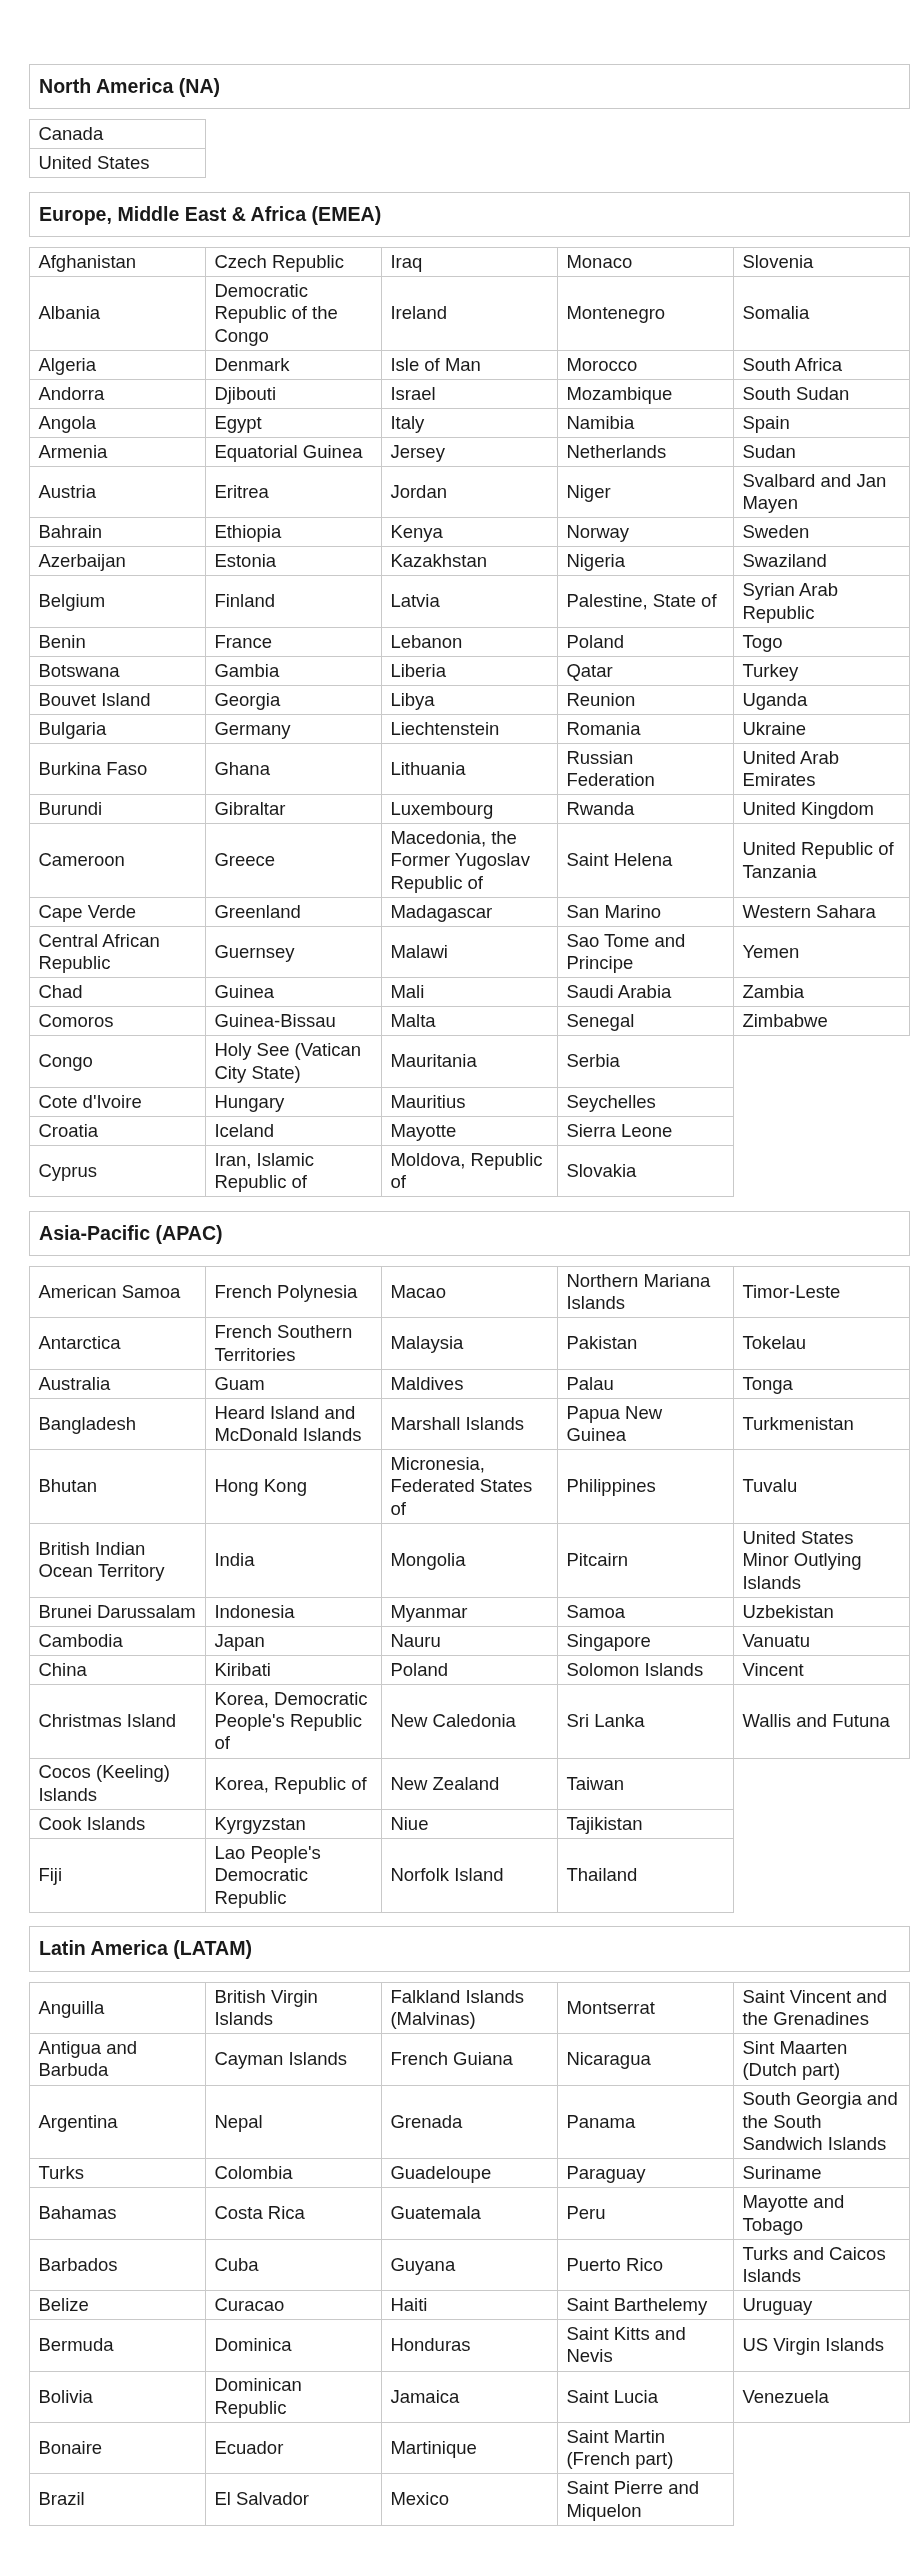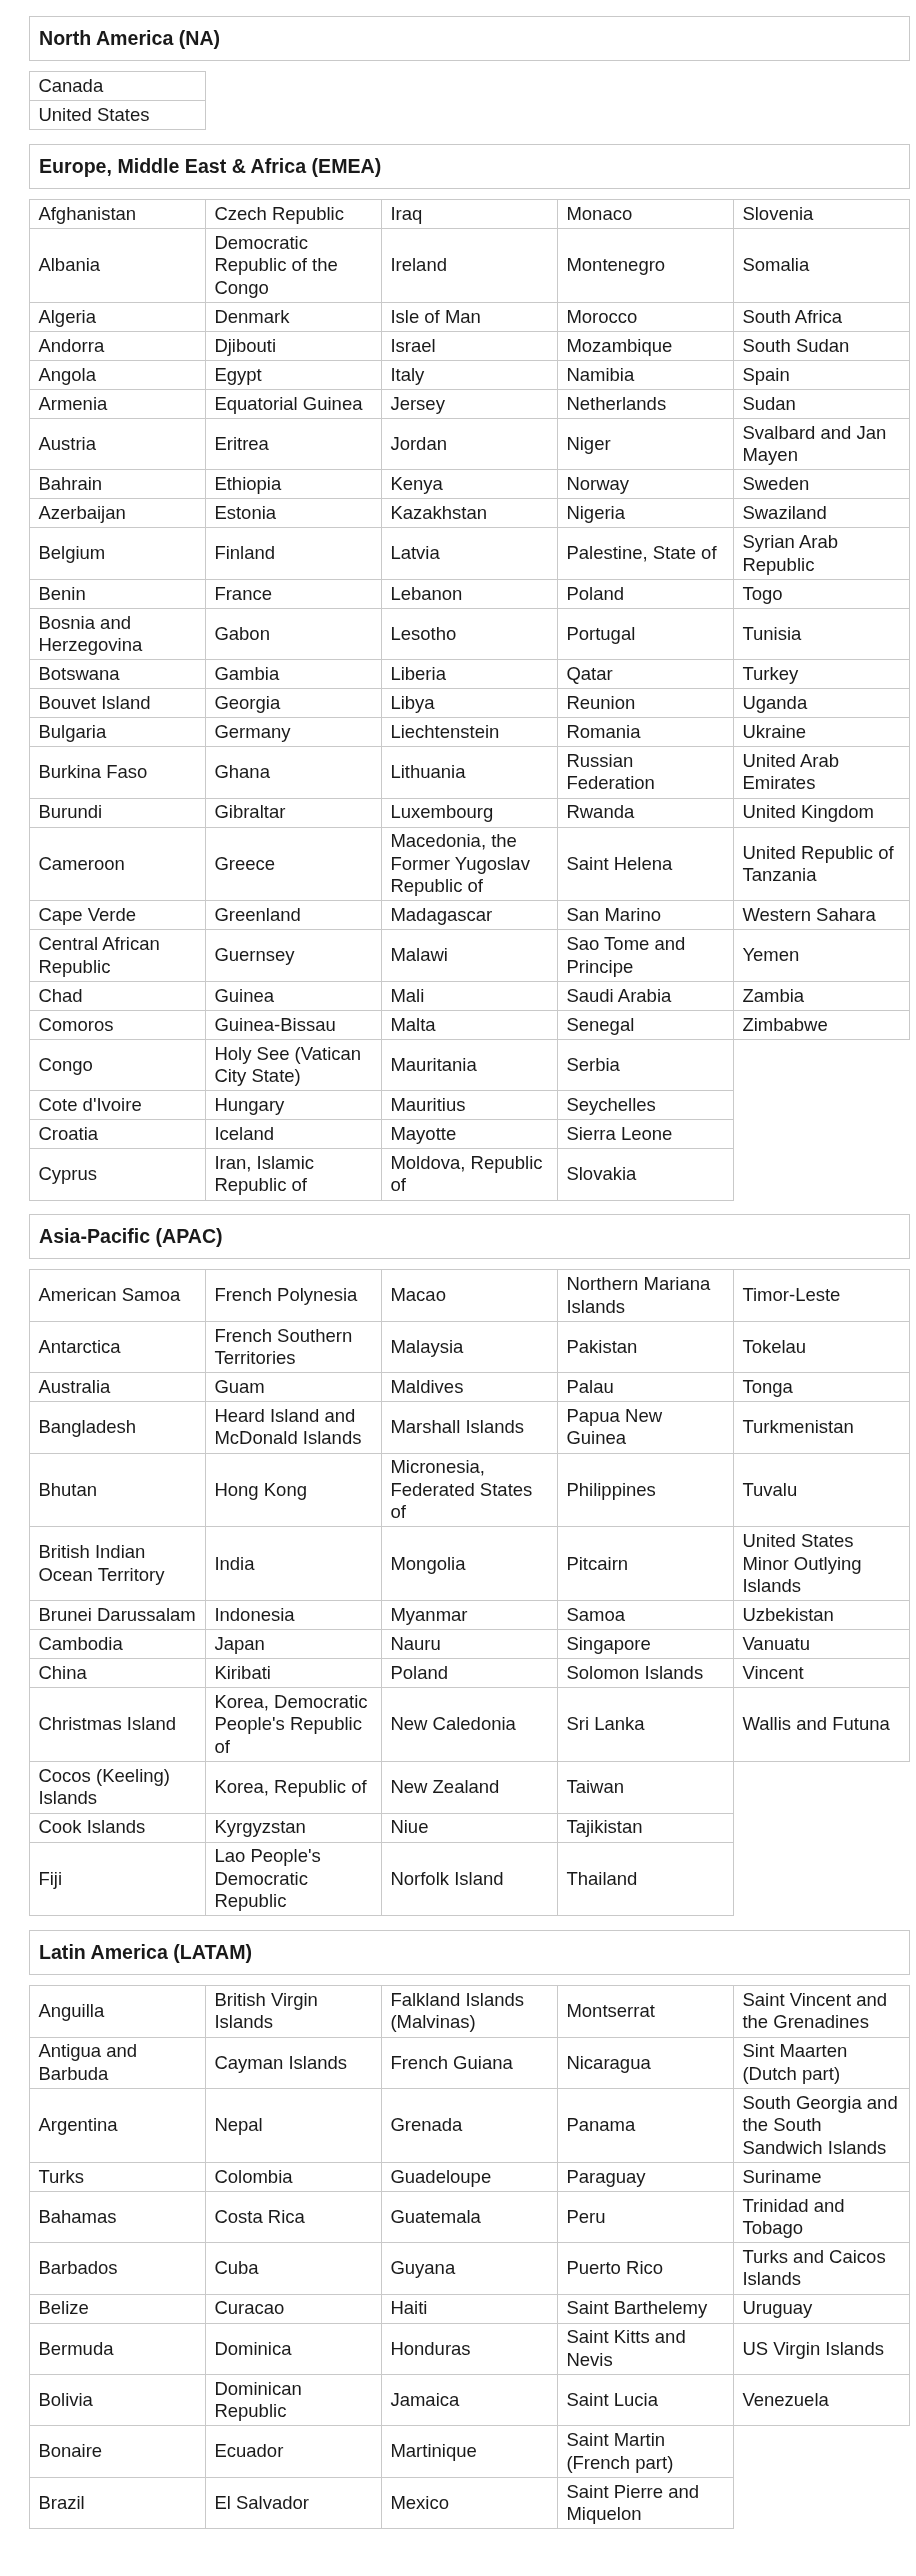--- a/index.html
+++ b/index.html
@@ -9,21 +9,21 @@
   }
   html,body{margin:0;padding:0;}
   body{
     width:917px;
     min-height:2576px;
     background:var(--page-bg);
     color:var(--text-color);
     font-family:"Liberation Sans","DejaVu Sans",sans-serif;
     -webkit-font-smoothing:antialiased;
   }
-  .page{padding:15.7px 7.3px 13.4px 29px;}
+  .page{padding:15.7px 7.3px 13.4px 29px;margin-top:48px;}
   .region{width:881px;}
   .region + .region{margin-top:13.4px;}
   .region-header{
     border:1.1px solid var(--border-color);
     font-weight:bold;
     font-size:19.6px;
     line-height:23.5px;
     padding:10px 9px;
     margin-bottom:10px;
     background:var(--page-bg);
@@ -163,27 +163,20 @@
               <td class="cell">Syrian Arab Republic</td>
             </tr>
             <tr>
               <td class="cell">Benin</td>
               <td class="cell">France</td>
               <td class="cell">Lebanon</td>
               <td class="cell">Poland</td>
               <td class="cell">Togo</td>
             </tr>
             <tr>
-              <td class="cell">Bosnia and Herzegovina</td>
-              <td class="cell">Gabon</td>
-              <td class="cell">Lesotho</td>
-              <td class="cell">Portugal</td>
-              <td class="cell">Tunisia</td>
-            </tr>
-            <tr>
               <td class="cell">Botswana</td>
               <td class="cell">Gambia</td>
               <td class="cell">Liberia</td>
               <td class="cell">Qatar</td>
               <td class="cell">Turkey</td>
             </tr>
             <tr>
               <td class="cell">Bouvet Island</td>
               <td class="cell">Georgia</td>
               <td class="cell">Libya</td>
@@ -419,21 +412,21 @@
               <td class="cell">Colombia</td>
               <td class="cell">Guadeloupe</td>
               <td class="cell">Paraguay</td>
               <td class="cell">Suriname</td>
             </tr>
             <tr>
               <td class="cell">Bahamas</td>
               <td class="cell">Costa Rica</td>
               <td class="cell">Guatemala</td>
               <td class="cell">Peru</td>
-              <td class="cell">Trinidad and Tobago</td>
+              <td class="cell">Mayotte and Tobago</td>
             </tr>
             <tr>
               <td class="cell">Barbados</td>
               <td class="cell">Cuba</td>
               <td class="cell">Guyana</td>
               <td class="cell">Puerto Rico</td>
               <td class="cell">Turks and Caicos Islands</td>
             </tr>
             <tr>
               <td class="cell">Belize</td>

